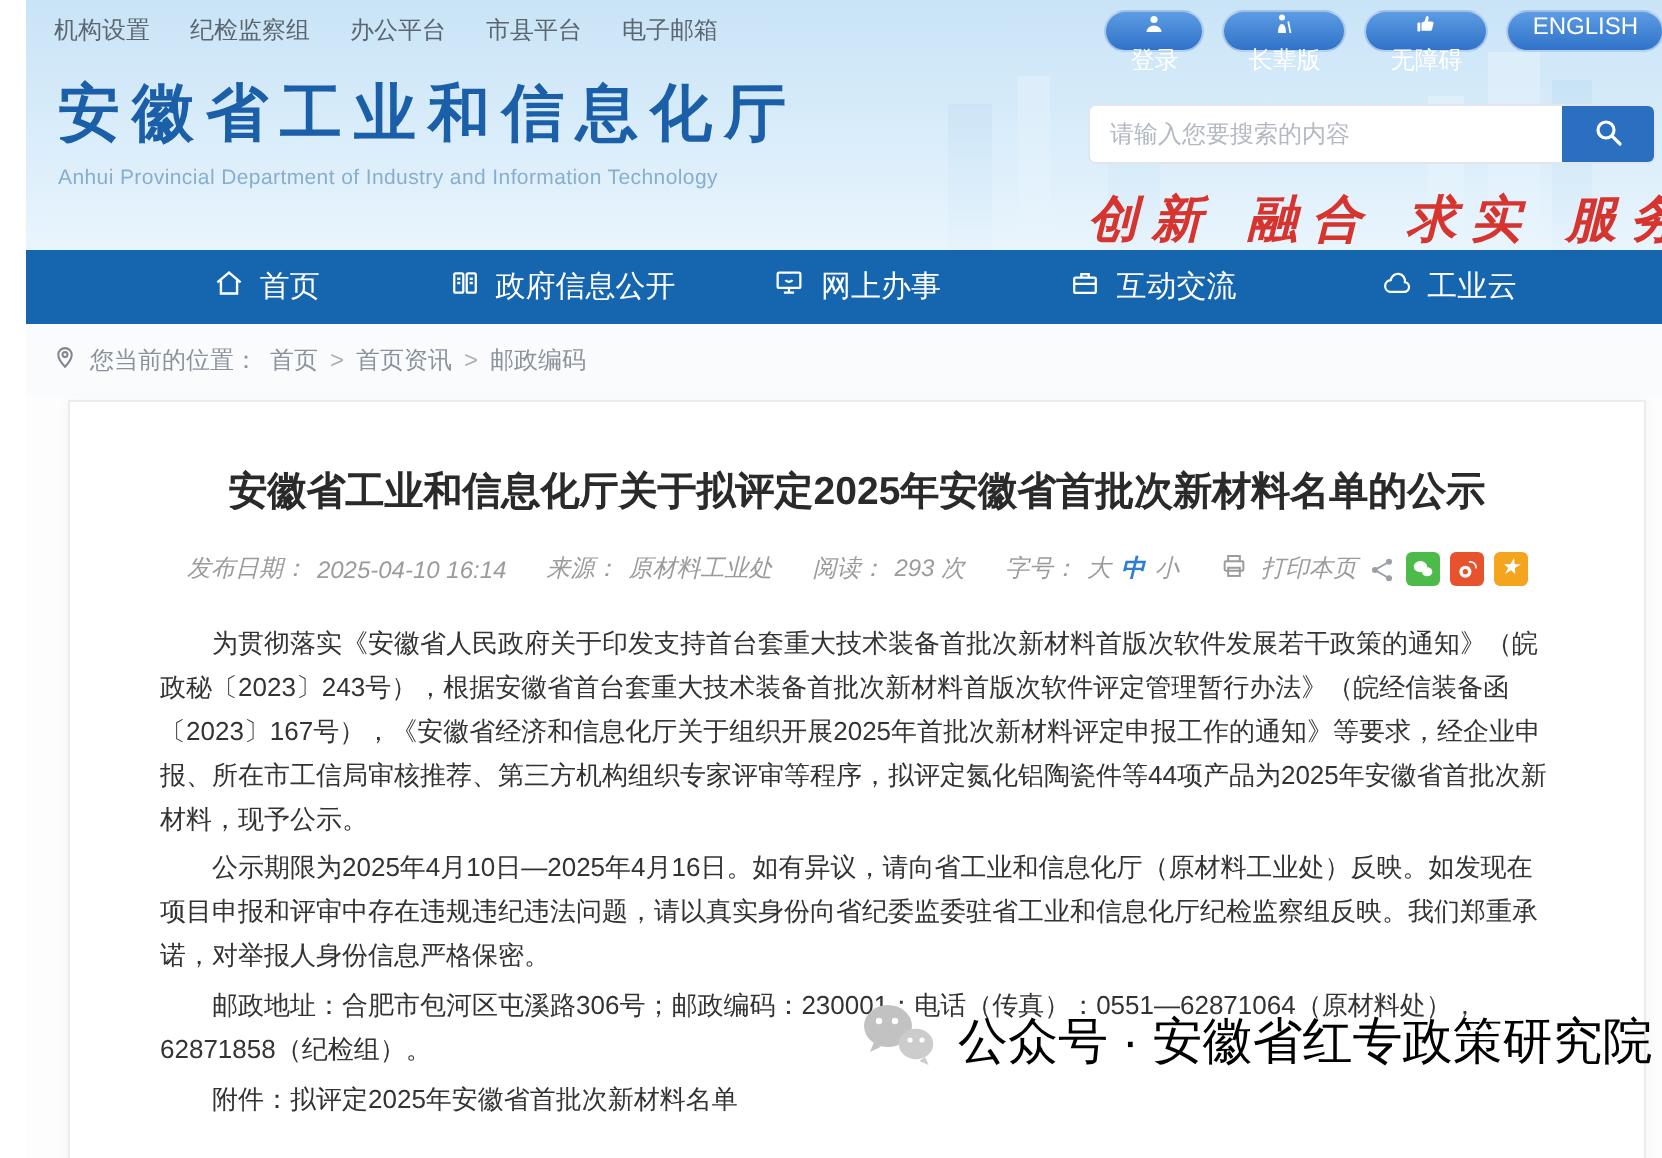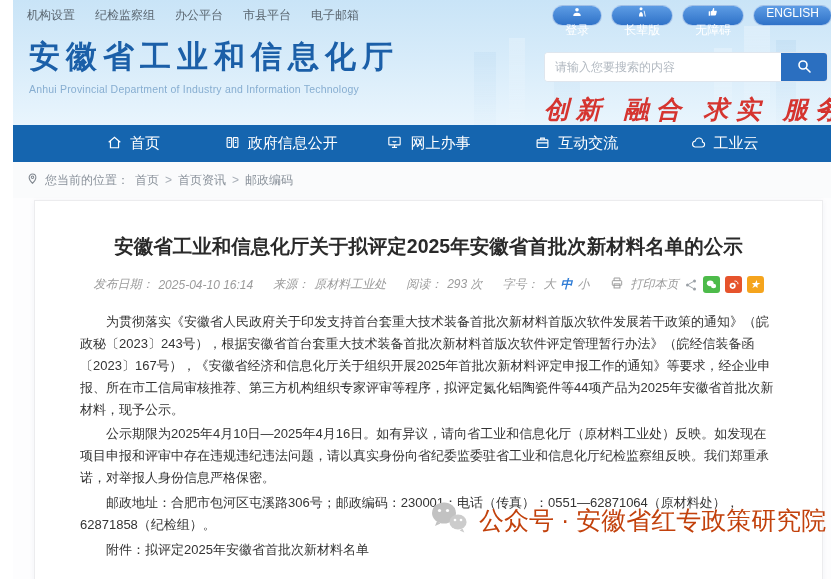--- a/index.html
+++ b/index.html
@@ -73,21 +73,21 @@
   .tile.wechat { background:#4dbb4a; }
   .tile.weibo  { background:#e6532c; }
   .tile.star   { background:#f5a41d; }
 
   .article-body { margin:18px 45px 0; font-size:13px; color:#333; line-height:1.68; }
   .article-body p { margin:0 0 3px; text-indent:2em; }
   .attachment { cursor:pointer; }
 
   
   .watermark { position:absolute; left:416px; top:500px; display:flex; align-items:center; gap:10px;
-    color:#c2410c; font-size:25px; white-space:nowrap; z-index:5; }
+    color:#000000; font-size:25px; white-space:nowrap; z-index:5; }
   .watermark svg { width:40px; height:34px; }
 
   
   .scrollbar { position:absolute; top:0; right:0; bottom:0; width:8px; background:#f0f4f8; z-index:9; }
   .scroll-thumb { position:absolute; left:1px; right:1px; top:168px; height:300px;
     background:#cfe0f2; border-radius:4px; cursor:pointer; }
 </style>
 </head>
 <body>
 

